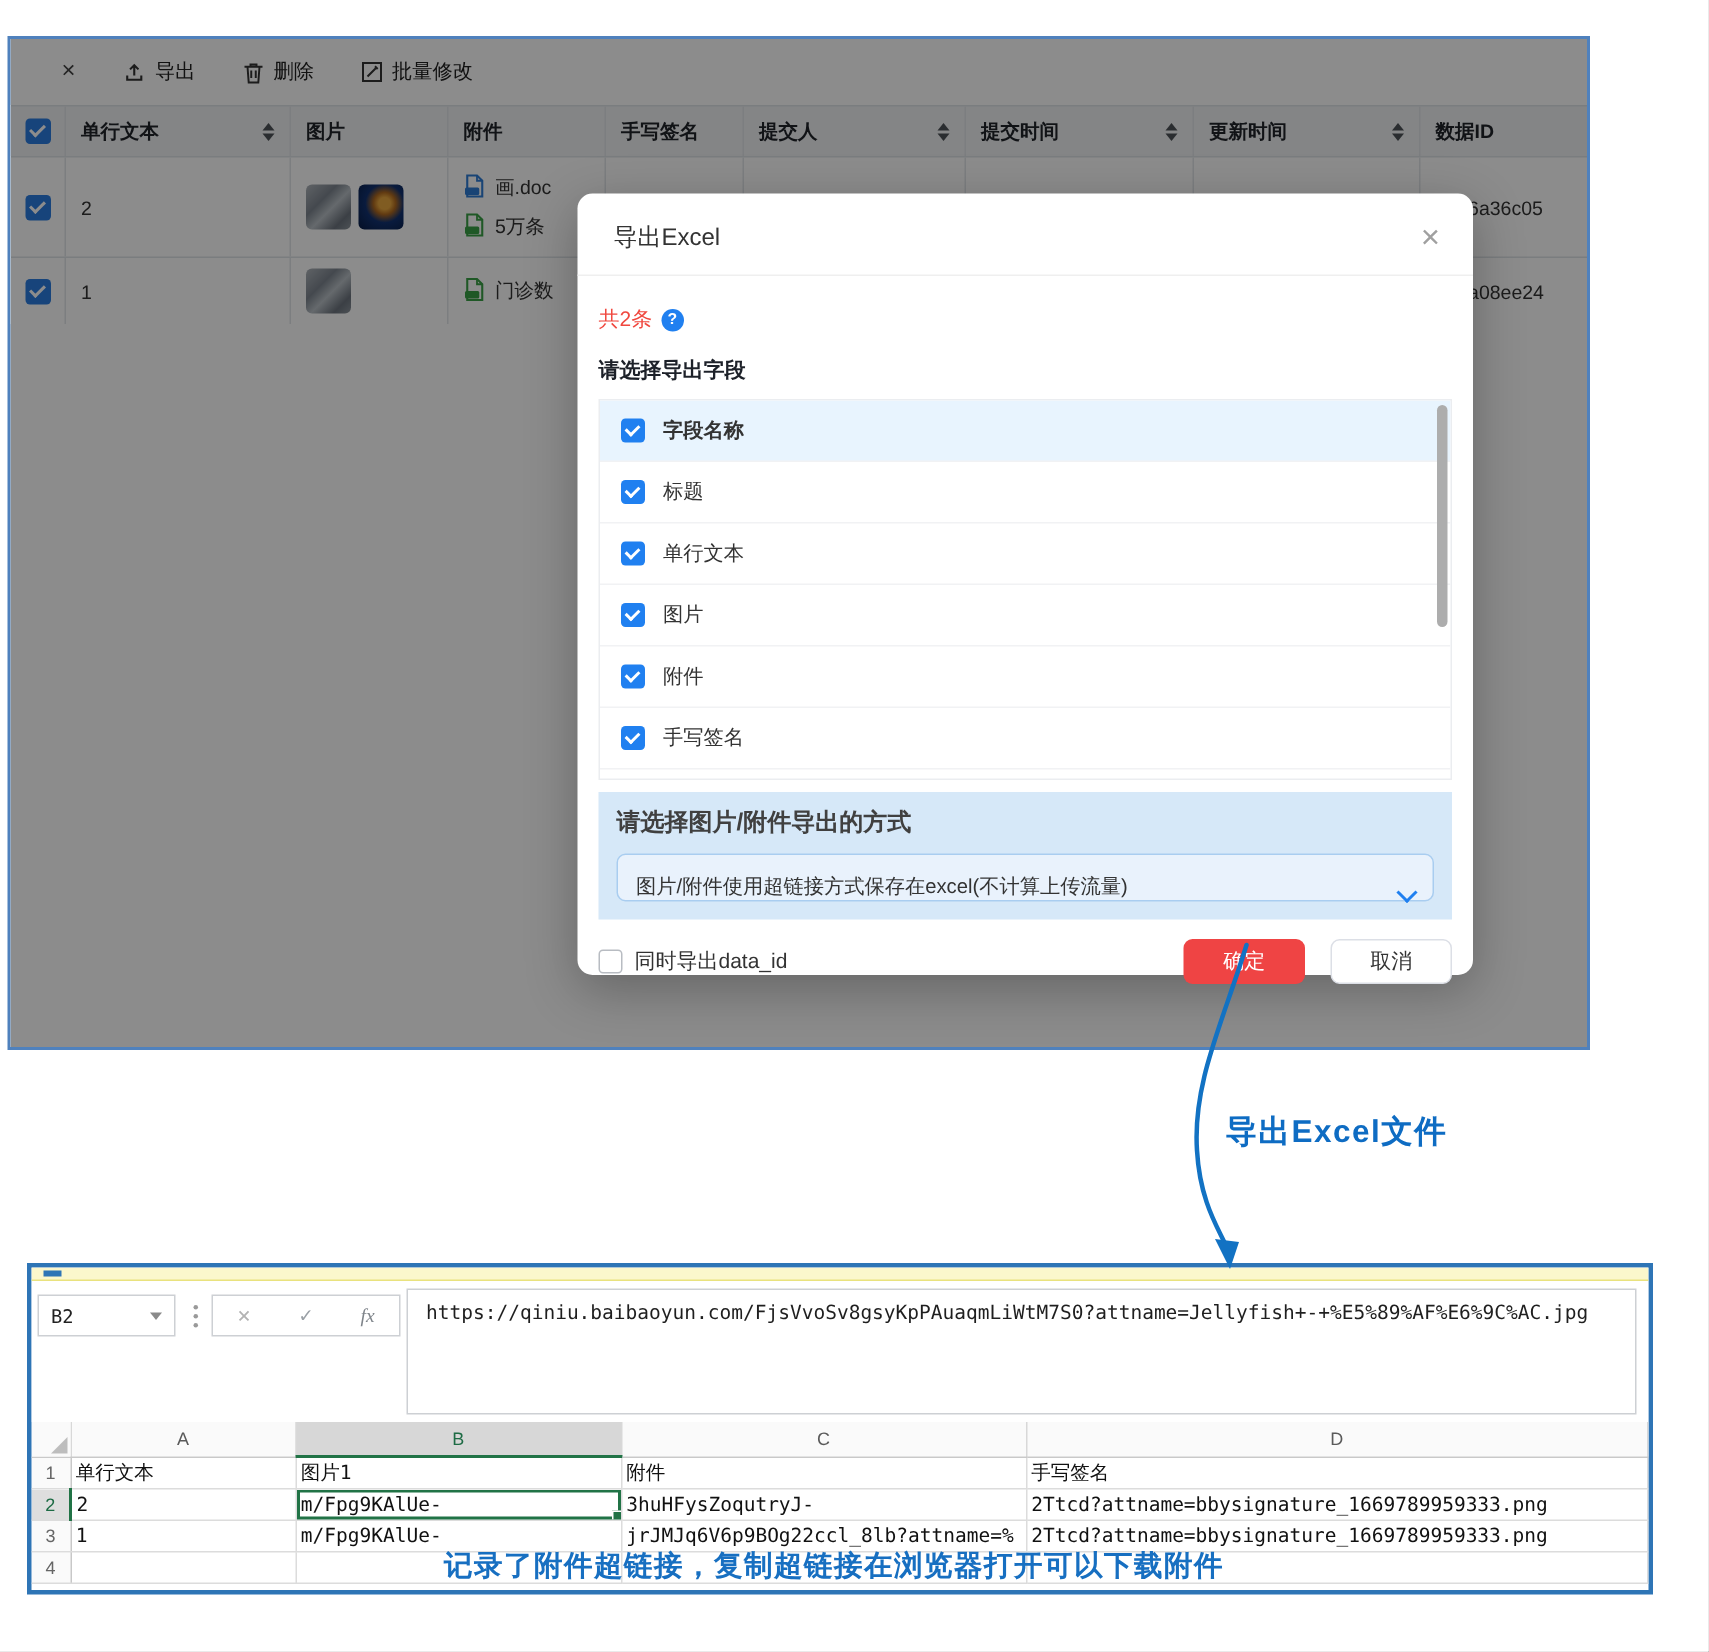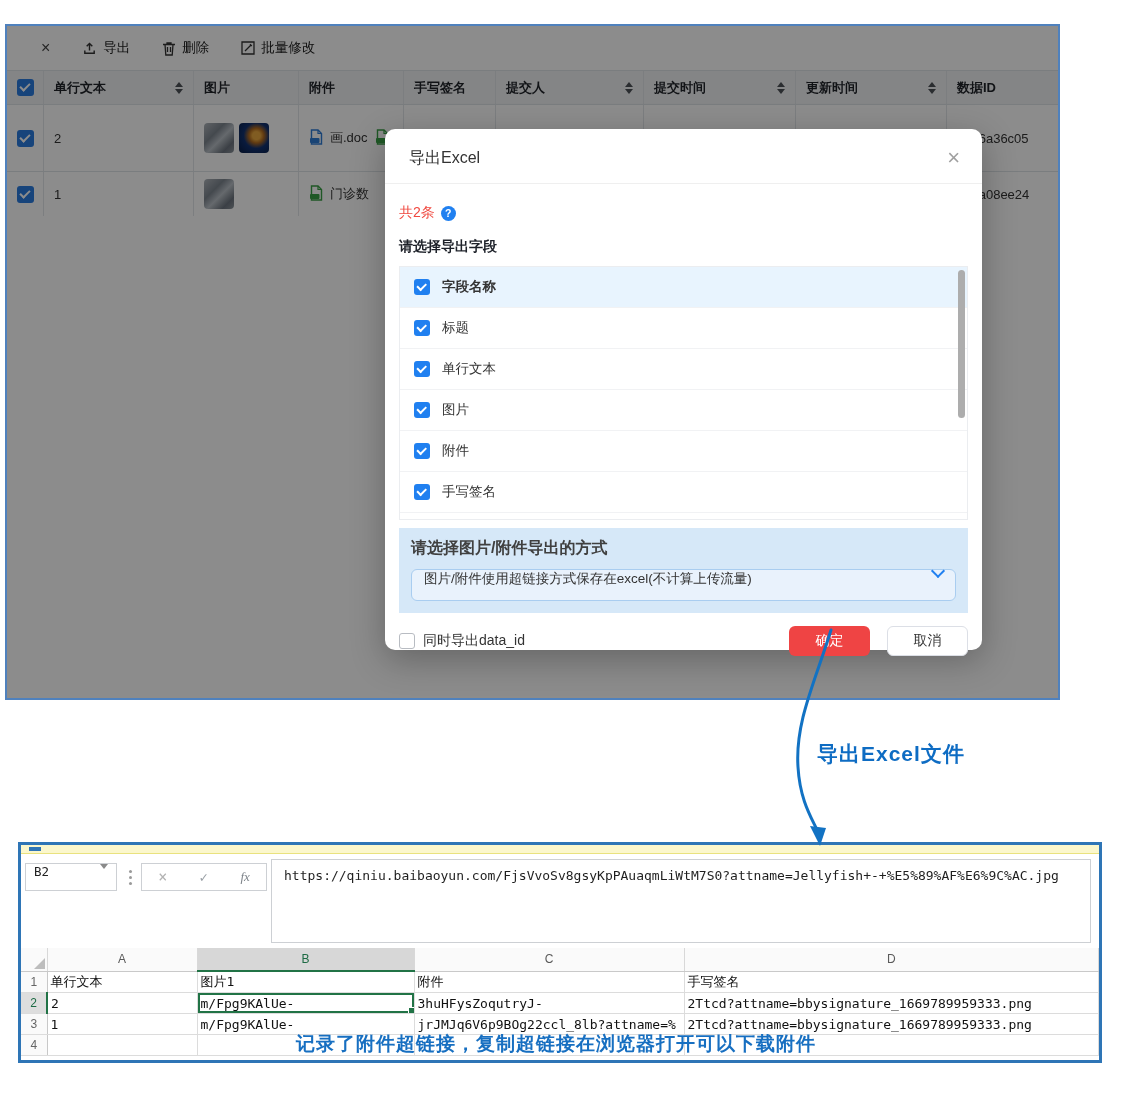--- a/index.html
+++ b/index.html
@@ -30,21 +30,21 @@
   .sort i{display:block;width:0;height:0;border-left:4px solid transparent;border-right:4px solid transparent}
   .sort .up{border-bottom:5px solid #4e5358}
   .sort .down{border-top:5px solid #4e5358}
   .cb{width:17px;height:17px;border-radius:3px;background:#2a7ce0;position:relative;display:inline-block;flex:0 0 auto;}
   .cb::after{content:"";position:absolute;left:3px;top:4px;width:8px;height:4px;
              border-left:2px solid #fff;border-bottom:2px solid #fff;transform:rotate(-45deg);}
   .thumbs{display:flex;gap:5px}
   .thumb{width:30px;height:30px;border-radius:4px;flex:0 0 auto}
   .thumb.machine{background:linear-gradient(135deg,#aeb4ba 0%,#7d858f 35%,#b9c0c6 55%,#6c747e 80%,#8d959d 100%);}
   .thumb.jelly{background:radial-gradient(circle at 58% 42%,#eaa83e 0 16%,#b06a20 30%,#123271 52%,#081c44 100%);}
-  .attach-lines{display:flex;flex-direction:row;gap:7px;}
+  .attach-lines{display:flex;flex-direction:column;gap:7px;}
   .attach{display:flex;align-items:center;gap:6px;font-size:13px;color:#333;cursor:pointer}
   .overlay{position:absolute;left:0;top:0;right:0;bottom:0;background:rgba(0,0,0,0.45);z-index:5;}
 
   
   .modal{position:absolute;left:385px;top:129px;width:597px;height:521px;background:#fff;
          border-radius:10px;box-shadow:0 10px 34px rgba(0,0,0,.28);z-index:30;box-sizing:border-box;}
   .m-head{display:flex;justify-content:space-between;align-items:center;padding:18px 22px 14px 24px;}
   .m-title{font-size:16px;color:#333;text-align:right;}
   .m-close{font-size:22px;color:#a0a0a0;line-height:1;cursor:pointer}
   .m-div{height:1px;background:#efefef;}
@@ -58,21 +58,21 @@
   .frow{display:flex;align-items:center;gap:12px;height:40px;padding-left:14px;border-bottom:1px solid #f1f2f4;
         font-size:13.5px;cursor:pointer}
   .frow.first{background:#e8f4fe;font-weight:bold;}
   .mcb{width:16px;height:16px;border-radius:3px;background:#2080f0;position:relative;flex:0 0 auto}
   .mcb::after{content:"";position:absolute;left:3px;top:4px;width:7px;height:3.5px;
               border-left:2px solid #fff;border-bottom:2px solid #fff;transform:rotate(-45deg);}
   .scrollbar{position:absolute;right:2px;top:3px;width:7px;height:148px;border-radius:4px;background:#adadad;cursor:pointer}
   .bluebox{margin-top:8px;background:#d6e8f8;padding:10px 12px 12px;box-sizing:border-box;}
   .bluebox .lbl{font-size:16px;font-weight:bold;color:#404040;}
   .select{margin-top:10px;height:30px;background:#e9f2fc;border:1px solid #a9cdf0;border-radius:6px;
-          display:flex;align-items:flex-start;justify-content:space-between;padding:0 12px;font-size:13.5px;
+          display:flex;align-items:flex-end;justify-content:space-between;padding:0 12px;font-size:13.5px;
           color:#333;cursor:pointer}
   .chev{width:8px;height:8px;border-right:2px solid #2080f0;border-bottom:2px solid #2080f0;
         transform:rotate(45deg);margin-top:-4px}
   .m-foot{display:flex;align-items:center;margin-top:13px;}
   .mcb.un{background:#fff;border:1px solid #b8bcc2;box-sizing:border-box}
   .mcb.un::after{display:none}
   .m-foot .opt{display:flex;align-items:center;gap:8px;font-size:14px;color:#333;flex:1}
   .btn{height:30px;width:81px;border-radius:6px;display:inline-flex;align-items:center;justify-content:center;
        font-size:14px;cursor:pointer;box-sizing:border-box}
   .btn.primary{background:#ef4444;color:#fff;}
@@ -83,21 +83,21 @@
   .arrow-label{position:absolute;left:817px;top:740px;z-index:40;font-size:21px;font-weight:bold;
                color:#0e6cc3;letter-spacing:1px;}
 
   
   .excel{position:absolute;left:18px;top:842px;width:1084px;height:221px;border:3px solid #2e75b6;
          background:#fff;box-sizing:border-box;overflow:hidden;}
   .exl-band{height:8px;background:#fbf7cc;border-bottom:1px solid #e9e27e;position:relative}
   .exl-dash{position:absolute;left:8px;top:2px;width:12px;height:4px;background:#2e75b6}
   .fbar{position:relative;height:94px;background:#fff;font-family:"DejaVu Sans Mono",monospace;}
   .namebox{position:absolute;left:4px;top:9px;width:92px;height:28px;border:1px solid #cdd0d4;
-           display:flex;justify-content:space-between;padding:0 8px;box-sizing:border-box;
+           display:flex;align-items:center;justify-content:space-between;padding:0 8px;box-sizing:border-box;
            font-size:12.5px;color:#222;cursor:pointer}
   .nb-tri{width:0;height:0;border-left:4px solid transparent;border-right:4px solid transparent;
           border-top:5px solid #8a8a8a}
   .vdots{position:absolute;left:108px;top:22px;width:3px;height:3px;border-radius:50%;background:#9a9a9a;
          box-shadow:0 6px 0 #9a9a9a,0 -6px 0 #9a9a9a}
   .fbtns{position:absolute;left:120px;top:9px;width:126px;height:28px;border:1px solid #cdd0d4;
          display:flex;align-items:center;justify-content:space-around;box-sizing:border-box;}
   .fbtns .x{color:#b3b3b3;font-size:15px;cursor:pointer}
   .fbtns .ck{color:#9aa0a6;font-size:14px;cursor:pointer}
   .fbtns .fx{color:#7e848a;font-size:13px;font-style:italic;font-family:"Liberation Serif",serif;cursor:pointer}

